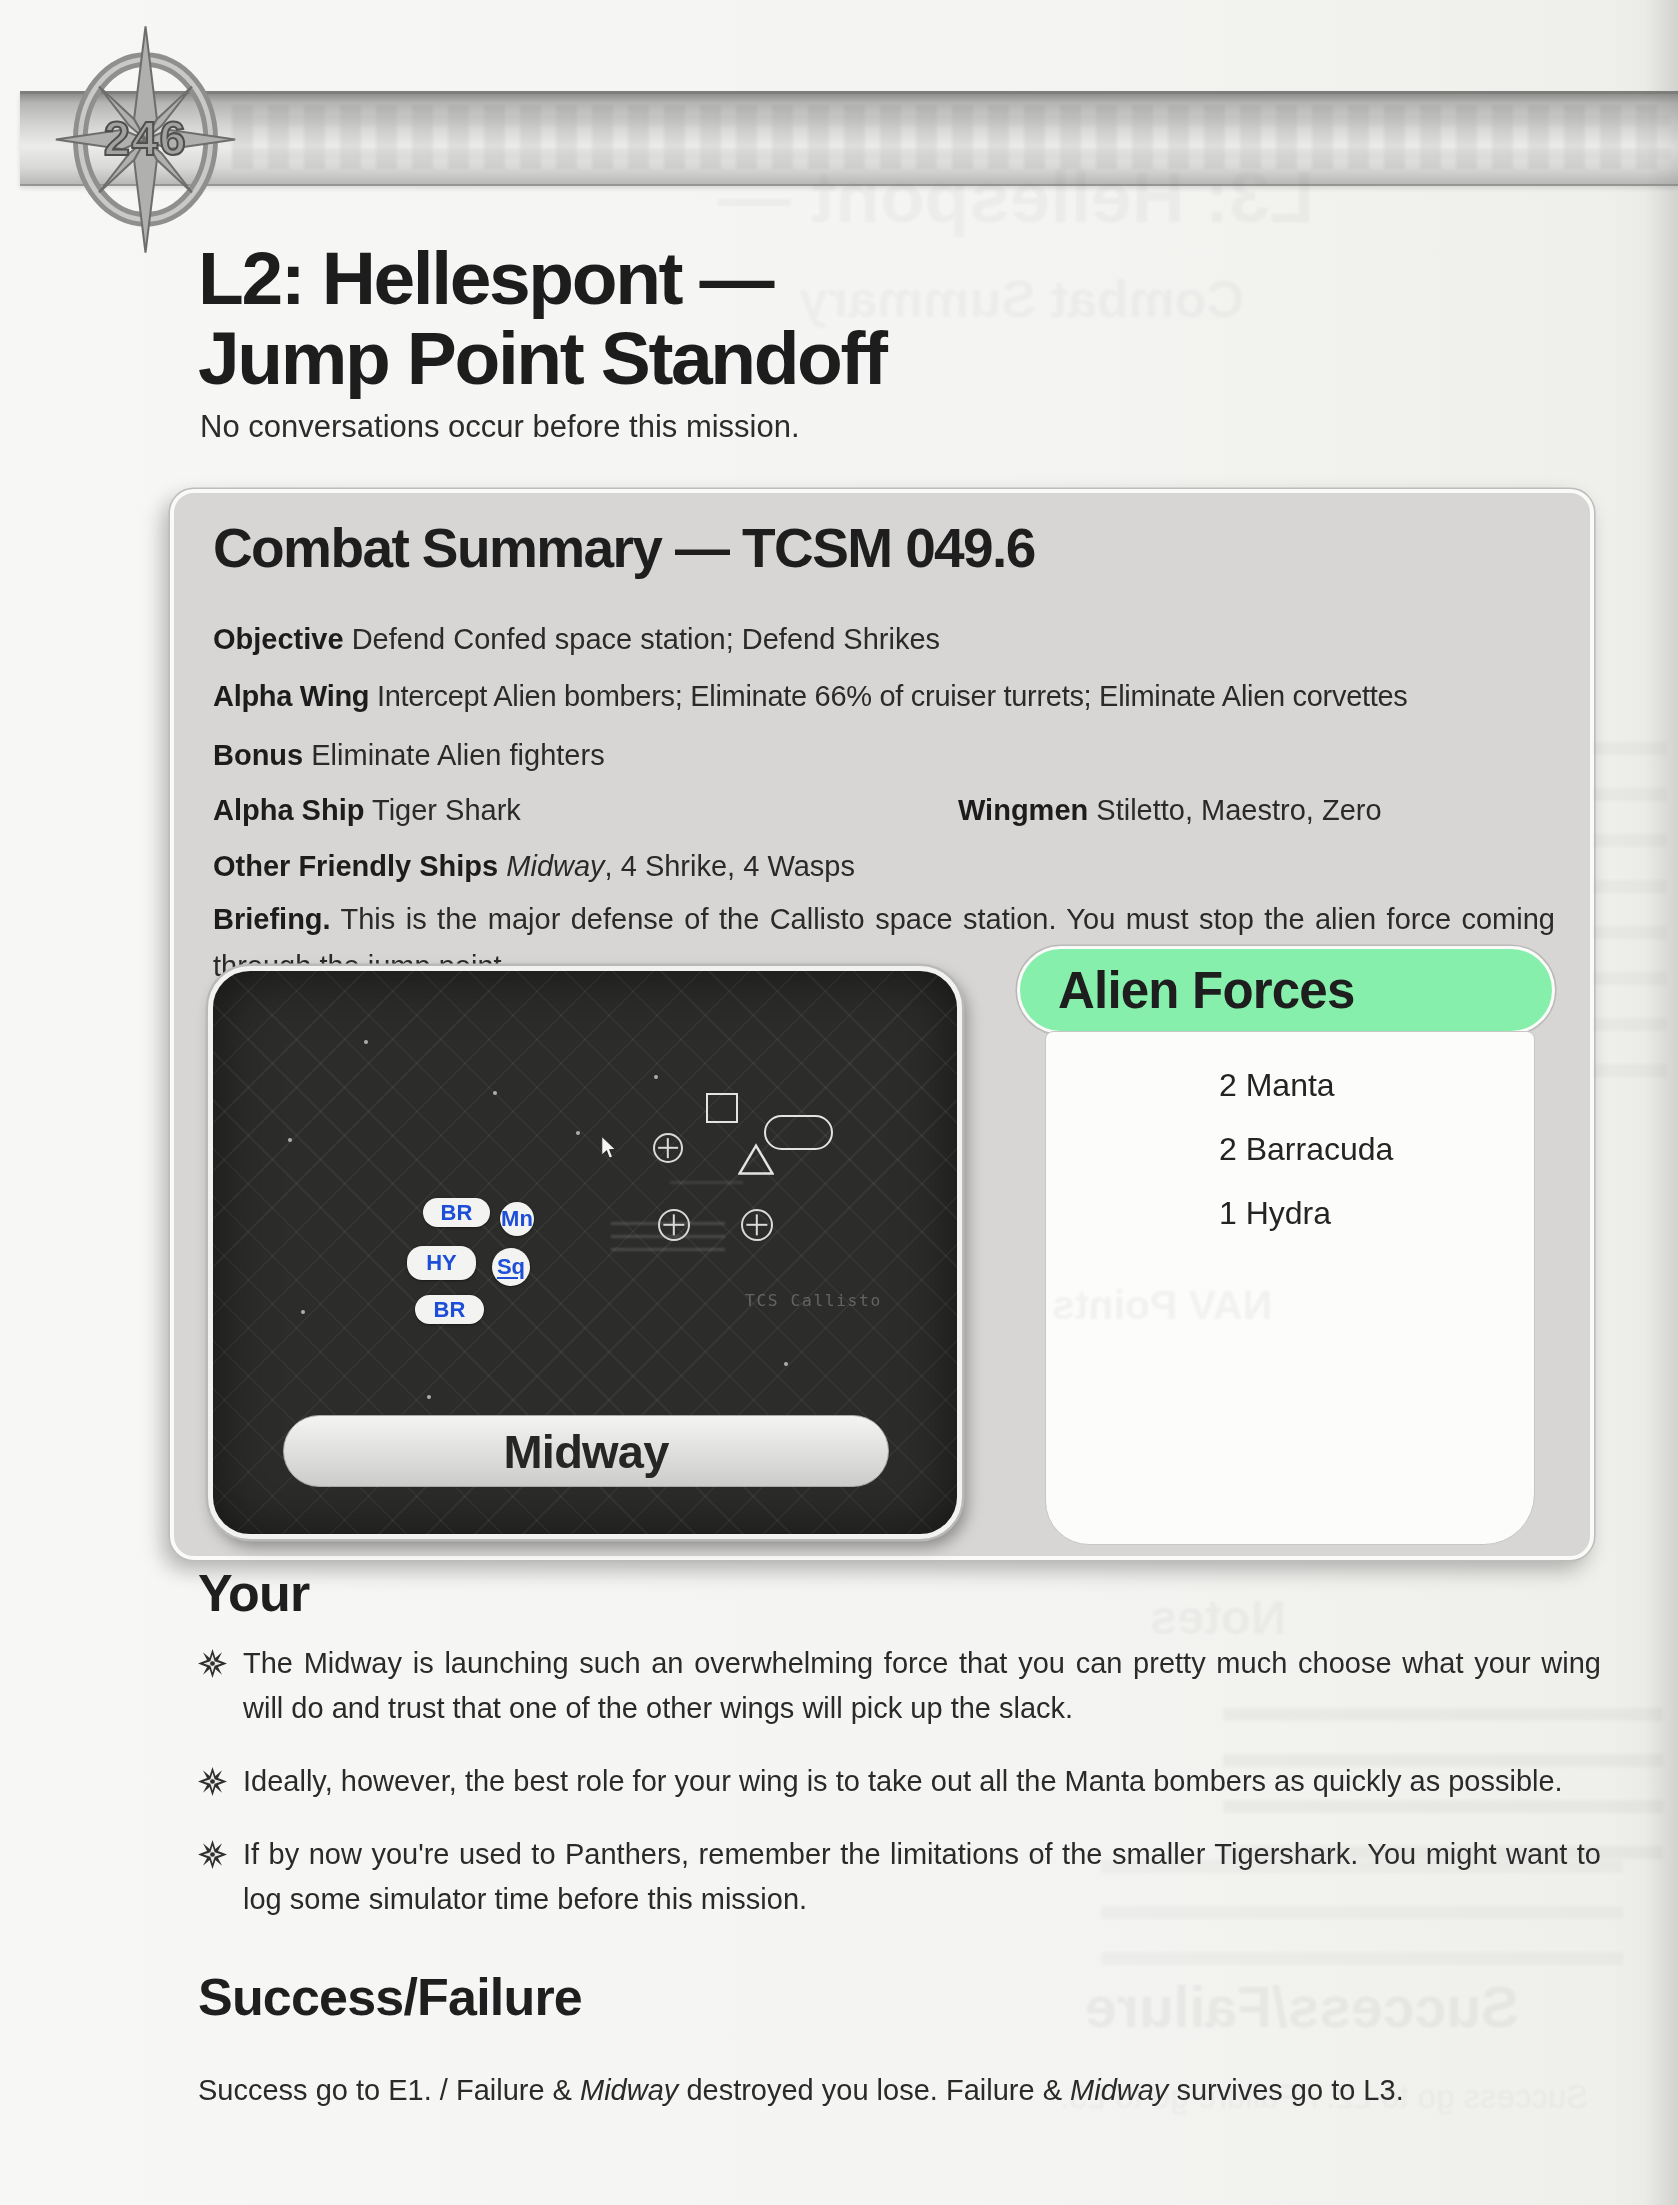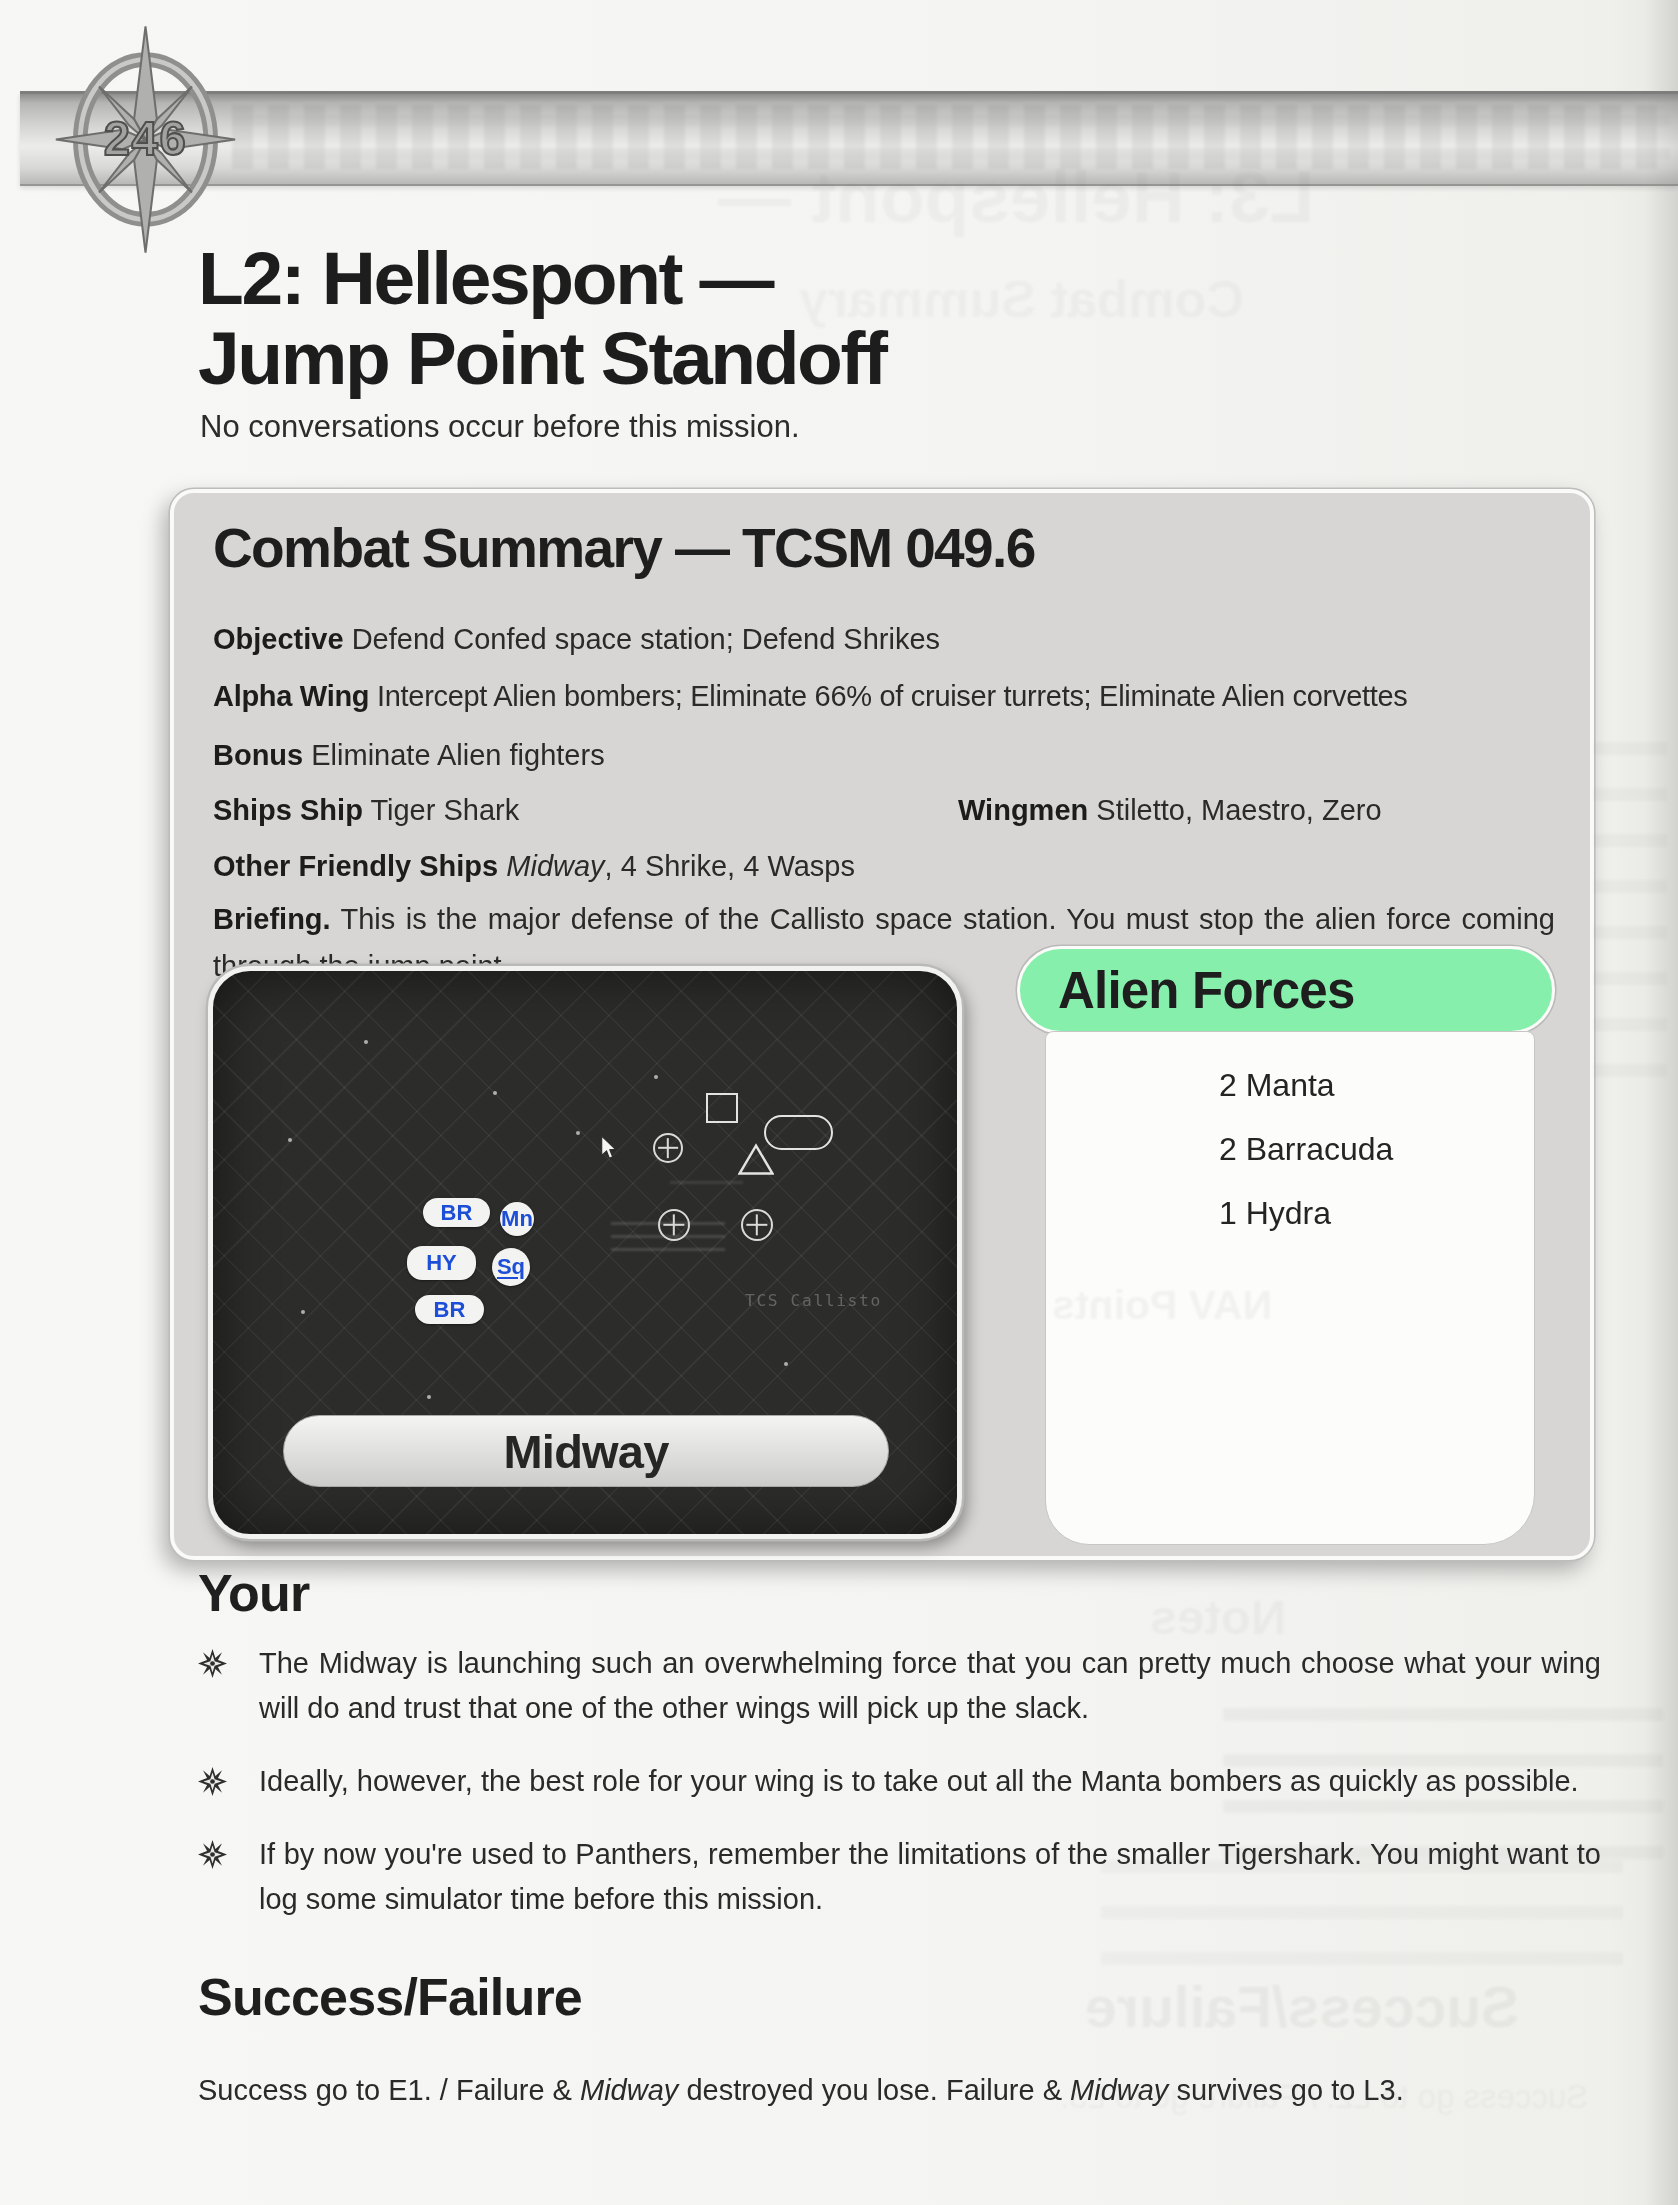--- a/index.html
+++ b/index.html
@@ -115,21 +115,21 @@
     font-size:51px;font-weight:900;letter-spacing:-0.8px;color:#1e1e1e;padding-left:38px;box-sizing:border-box;
   }
   .alien-panel{
     position:absolute;left:871px;top:538px;width:488px;height:512px;
     background:#fcfcfa;border:1.6px solid #c6c6c4;border-radius:8.2px 8.2px 51px 44px;
   }
   .alien-panel .units{padding:21px 0 0 173px;font-size:32px;line-height:64px;color:#242424;}
   
   .notes-h{left:198px;top:1563px;}
   .bullets{position:absolute;left:198px;top:1641px;width:1403px;}
-  .bullet{display:flex;gap:32px;margin-bottom:28px;}
+  .bullet{display:flex;gap:16px;margin-bottom:28px;}
   .bullet .bicon{flex:0 0 29px;width:29px;height:29px;margin-top:8.2px;}
   .bullet p{margin:0;font-size:29px;line-height:45px;text-align:justify;color:#2a2a2a;}
   .sf-h{left:198px;top:1967px;}
   .sf-body{position:absolute;left:198px;top:2045px;width:1435px;font-size:29px;color:#2a2a2a;}
   
   .ghost{
     position:absolute;color:#6f6f6d;transform:scaleX(-1);filter:blur(1.2px);
     font-weight:900;white-space:nowrap;pointer-events:none;
   }
   .g-title{left:718px;top:155px;font-size:73px;opacity:.055;}
@@ -187,21 +187,21 @@
     </p>
     <p class="field f-alpha">
       <b>Alpha Wing</b>
       <span>Intercept Alien bombers; Eliminate 66% of cruiser turrets; Eliminate Alien corvettes</span>
     </p>
     <p class="field f-bonus">
       <b>Bonus</b>
       <span>Eliminate Alien fighters</span>
     </p>
     <p class="field f-ships">
-      <b>Ships Ship</b>
+      <b>Alpha Ship</b>
       <span>Tiger Shark</span>
       <span class="wingmen">
         <b>Wingmen</b>
         <span>Stiletto, Maestro, Zero</span>
       </span>
     </p>
     <p class="field f-other">
       <b>Other Friendly Ships</b>
       <span class="it">Midway</span><span>, 4 Shrike, 4 Wasps</span>
     </p>

